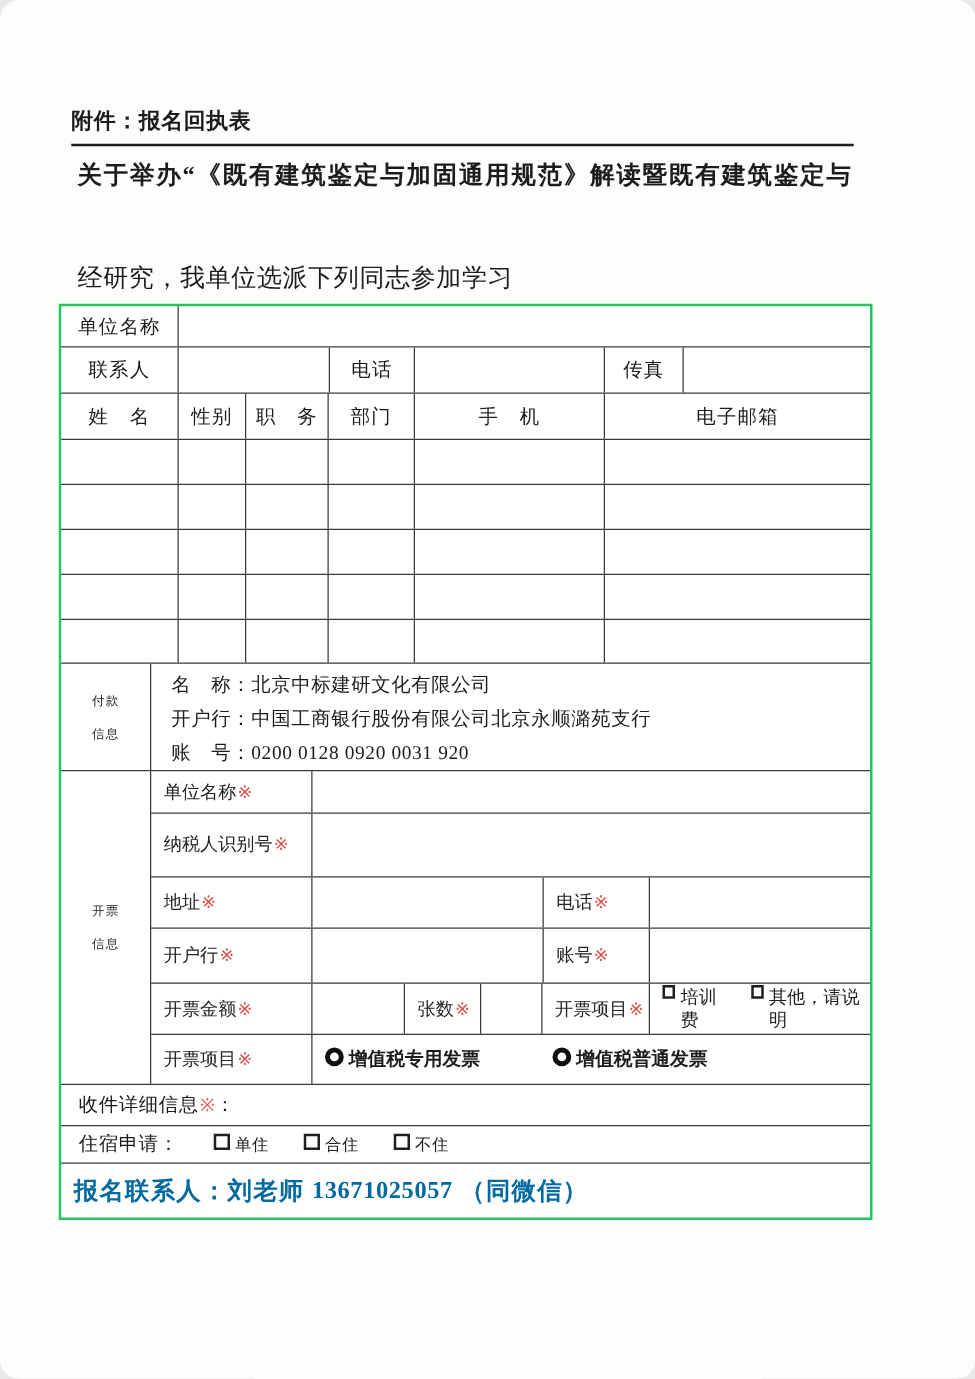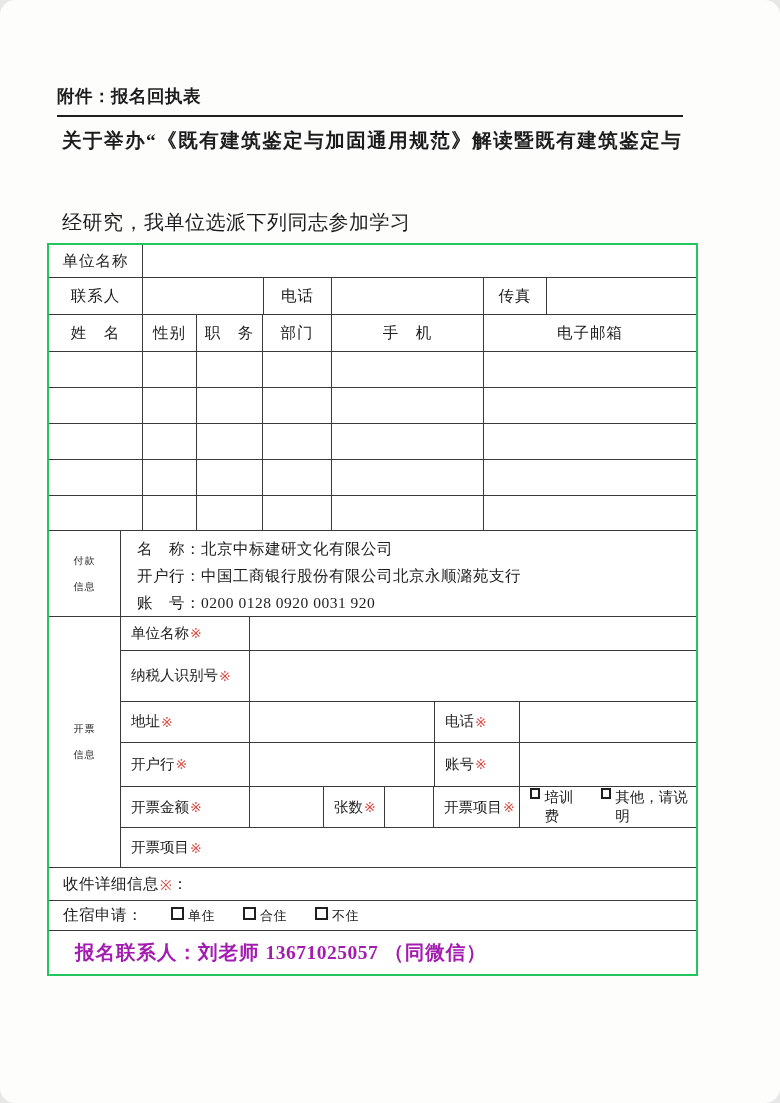--- a/index.html
+++ b/index.html
@@ -69,21 +69,21 @@
   .type-options{ gap:58px; font-weight:bold; font-size:15px; }
   .opt{ display:inline-flex; align-items:flex-start; }
   .cb{ display:inline-block; width:11px; height:11px; border:2px solid #1f1f1f;
        margin-right:4px; background:#fff; }
   .cb-big{ width:13px; height:13px; border-width:2.5px; }
   .radio{ display:inline-block; width:15px; height:15px; border-radius:50%;
           border:4.5px solid #101010; background:#fff; margin-right:4px; }
   
   .fullrow{ padding-left:14px; font-size:15.5px; letter-spacing:0.5px; }
   .accommodation .opt{ margin-left:28px; font-size:13px; }
-  .red-row{ padding-left:26px; color:#a21caf; font-family:"Liberation Sans","DejaVu Sans",sans-serif;
+  .red-row{ padding-left:10px; color:#0369a1; font-family:"Liberation Sans","DejaVu Sans",sans-serif;
             font-weight:bold; font-size:19.5px; letter-spacing:1px; }
   .red-phone{ font-family:"Liberation Serif","DejaVu Serif",serif; font-weight:bold;
               margin:0 6px; letter-spacing:0.5px; }
 </style>
 </head>
 <body>
 
 <div class="page">
 
   <div class="title-block">
@@ -248,20 +248,30 @@
                 <span>其他，请说明</span>
               </span>
           </div>
         </div>
 
         <div class="srow h39">
           <div class="cell w129 ilabel">
               <span>开票项目</span>
               <span class="req">※</span>
             </div>
+          <div class="cell grow options type-options">
+            <span class="opt">
+                <span class="radio"></span>
+                <span>增值税专用发票</span>
+              </span>
+            <span class="opt">
+                <span class="radio"></span>
+                <span>增值税普通发票</span>
+              </span>
+          </div>
         </div>
 
       </div>
     </div>
 
     <div class="row h33">
       <div class="cell grow fullrow">
         <span>收件详细信息</span>
           <span class="req">※</span>
           <span>：</span>

